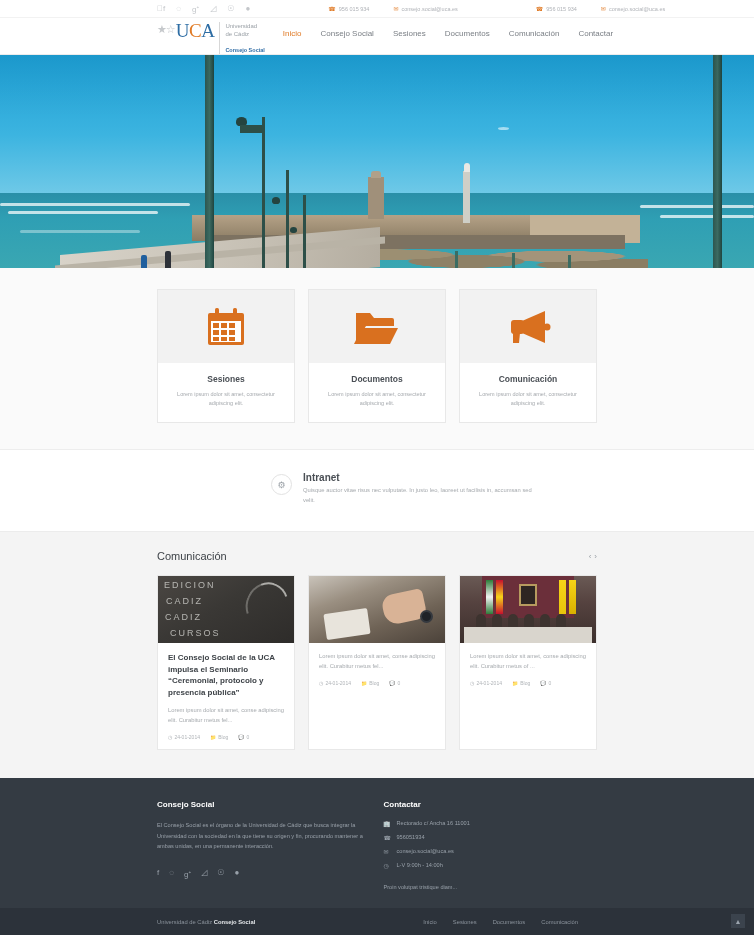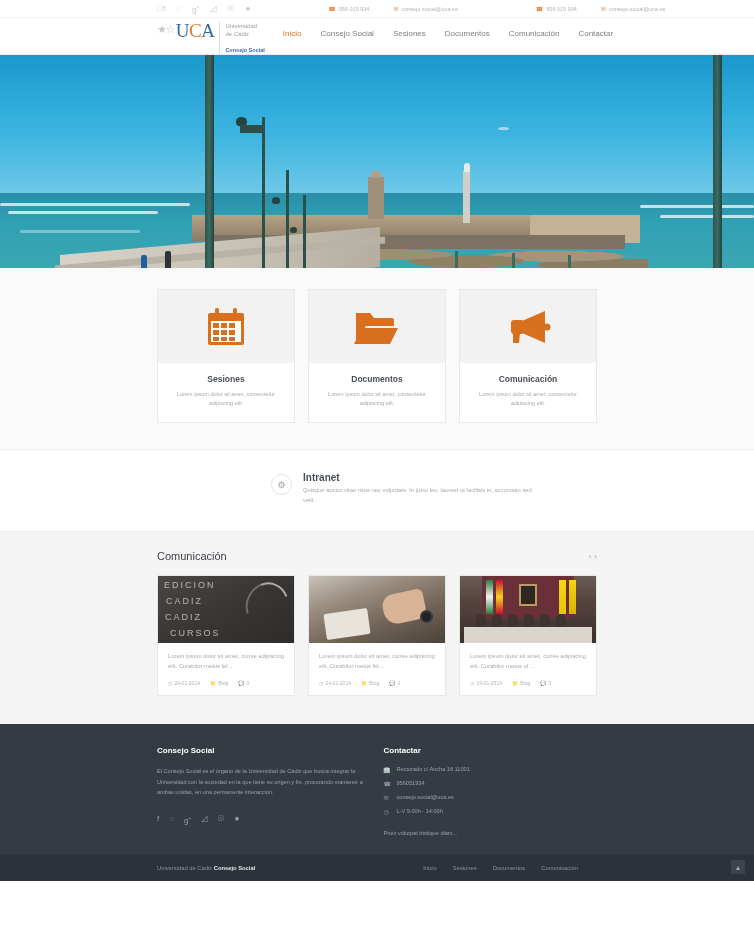--- a/index.html
+++ b/index.html
@@ -430,20 +430,21 @@
         <div class="post-img">
           <div class="img-chalk">
             <div class="chalk-swoosh"></div>
             <span class="chalk-t" style="left:6px; top:4px;">EDICION</span>
             <span class="chalk-t" style="left:8px; top:20px;">CADIZ</span>
             <span class="chalk-t" style="left:7px; top:36px;">CADIZ</span>
             <span class="chalk-t" style="left:12px; top:52px;">CURSOS</span>
           </div>
         </div>
         <div class="post-body">
+          <div class="post-title">El Consejo Social de la UCA impulsa el Seminario “Ceremonial, protocolo y presencia pública”</div>
           <div class="post-excerpt">Lorem ipsum dolor sit amet, conse adipiscing elit. Curabitur metus fel...</div>
           <div class="post-meta">
             <span class="pm">
                 <span>◷</span>
                 <span>24-01-2014</span>
               </span>
             <span class="pm">
                 <span>📁</span>
                 <span>Blog</span>
               </span>

